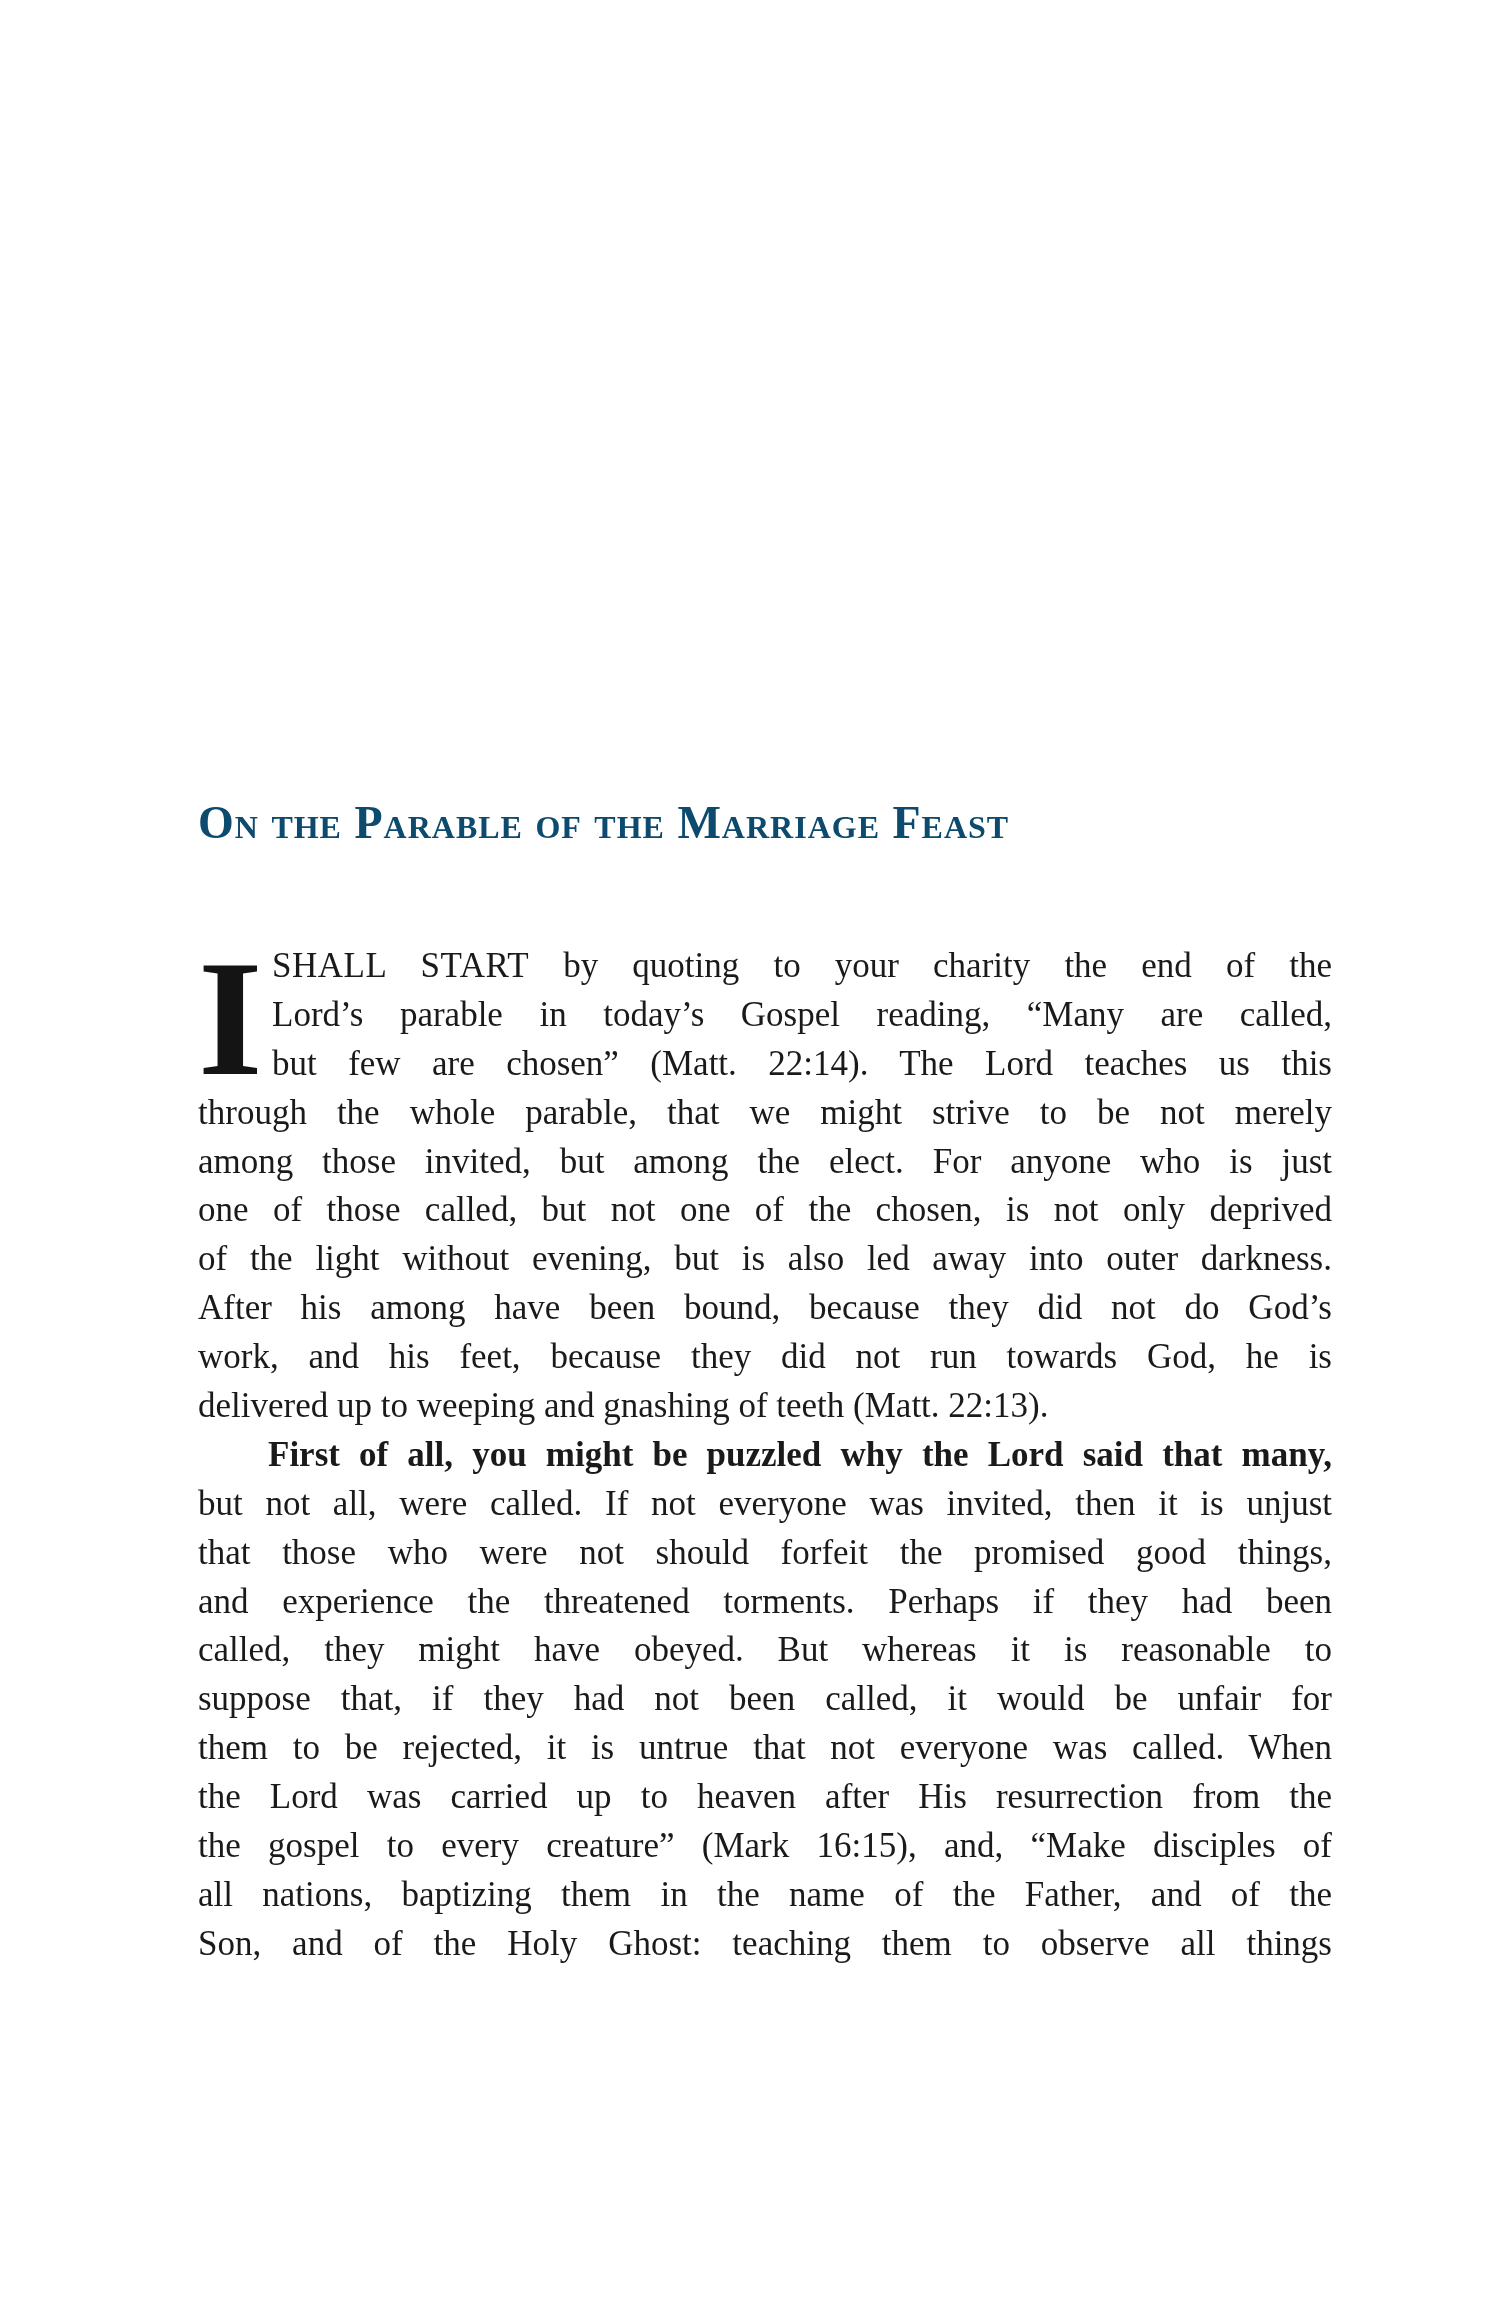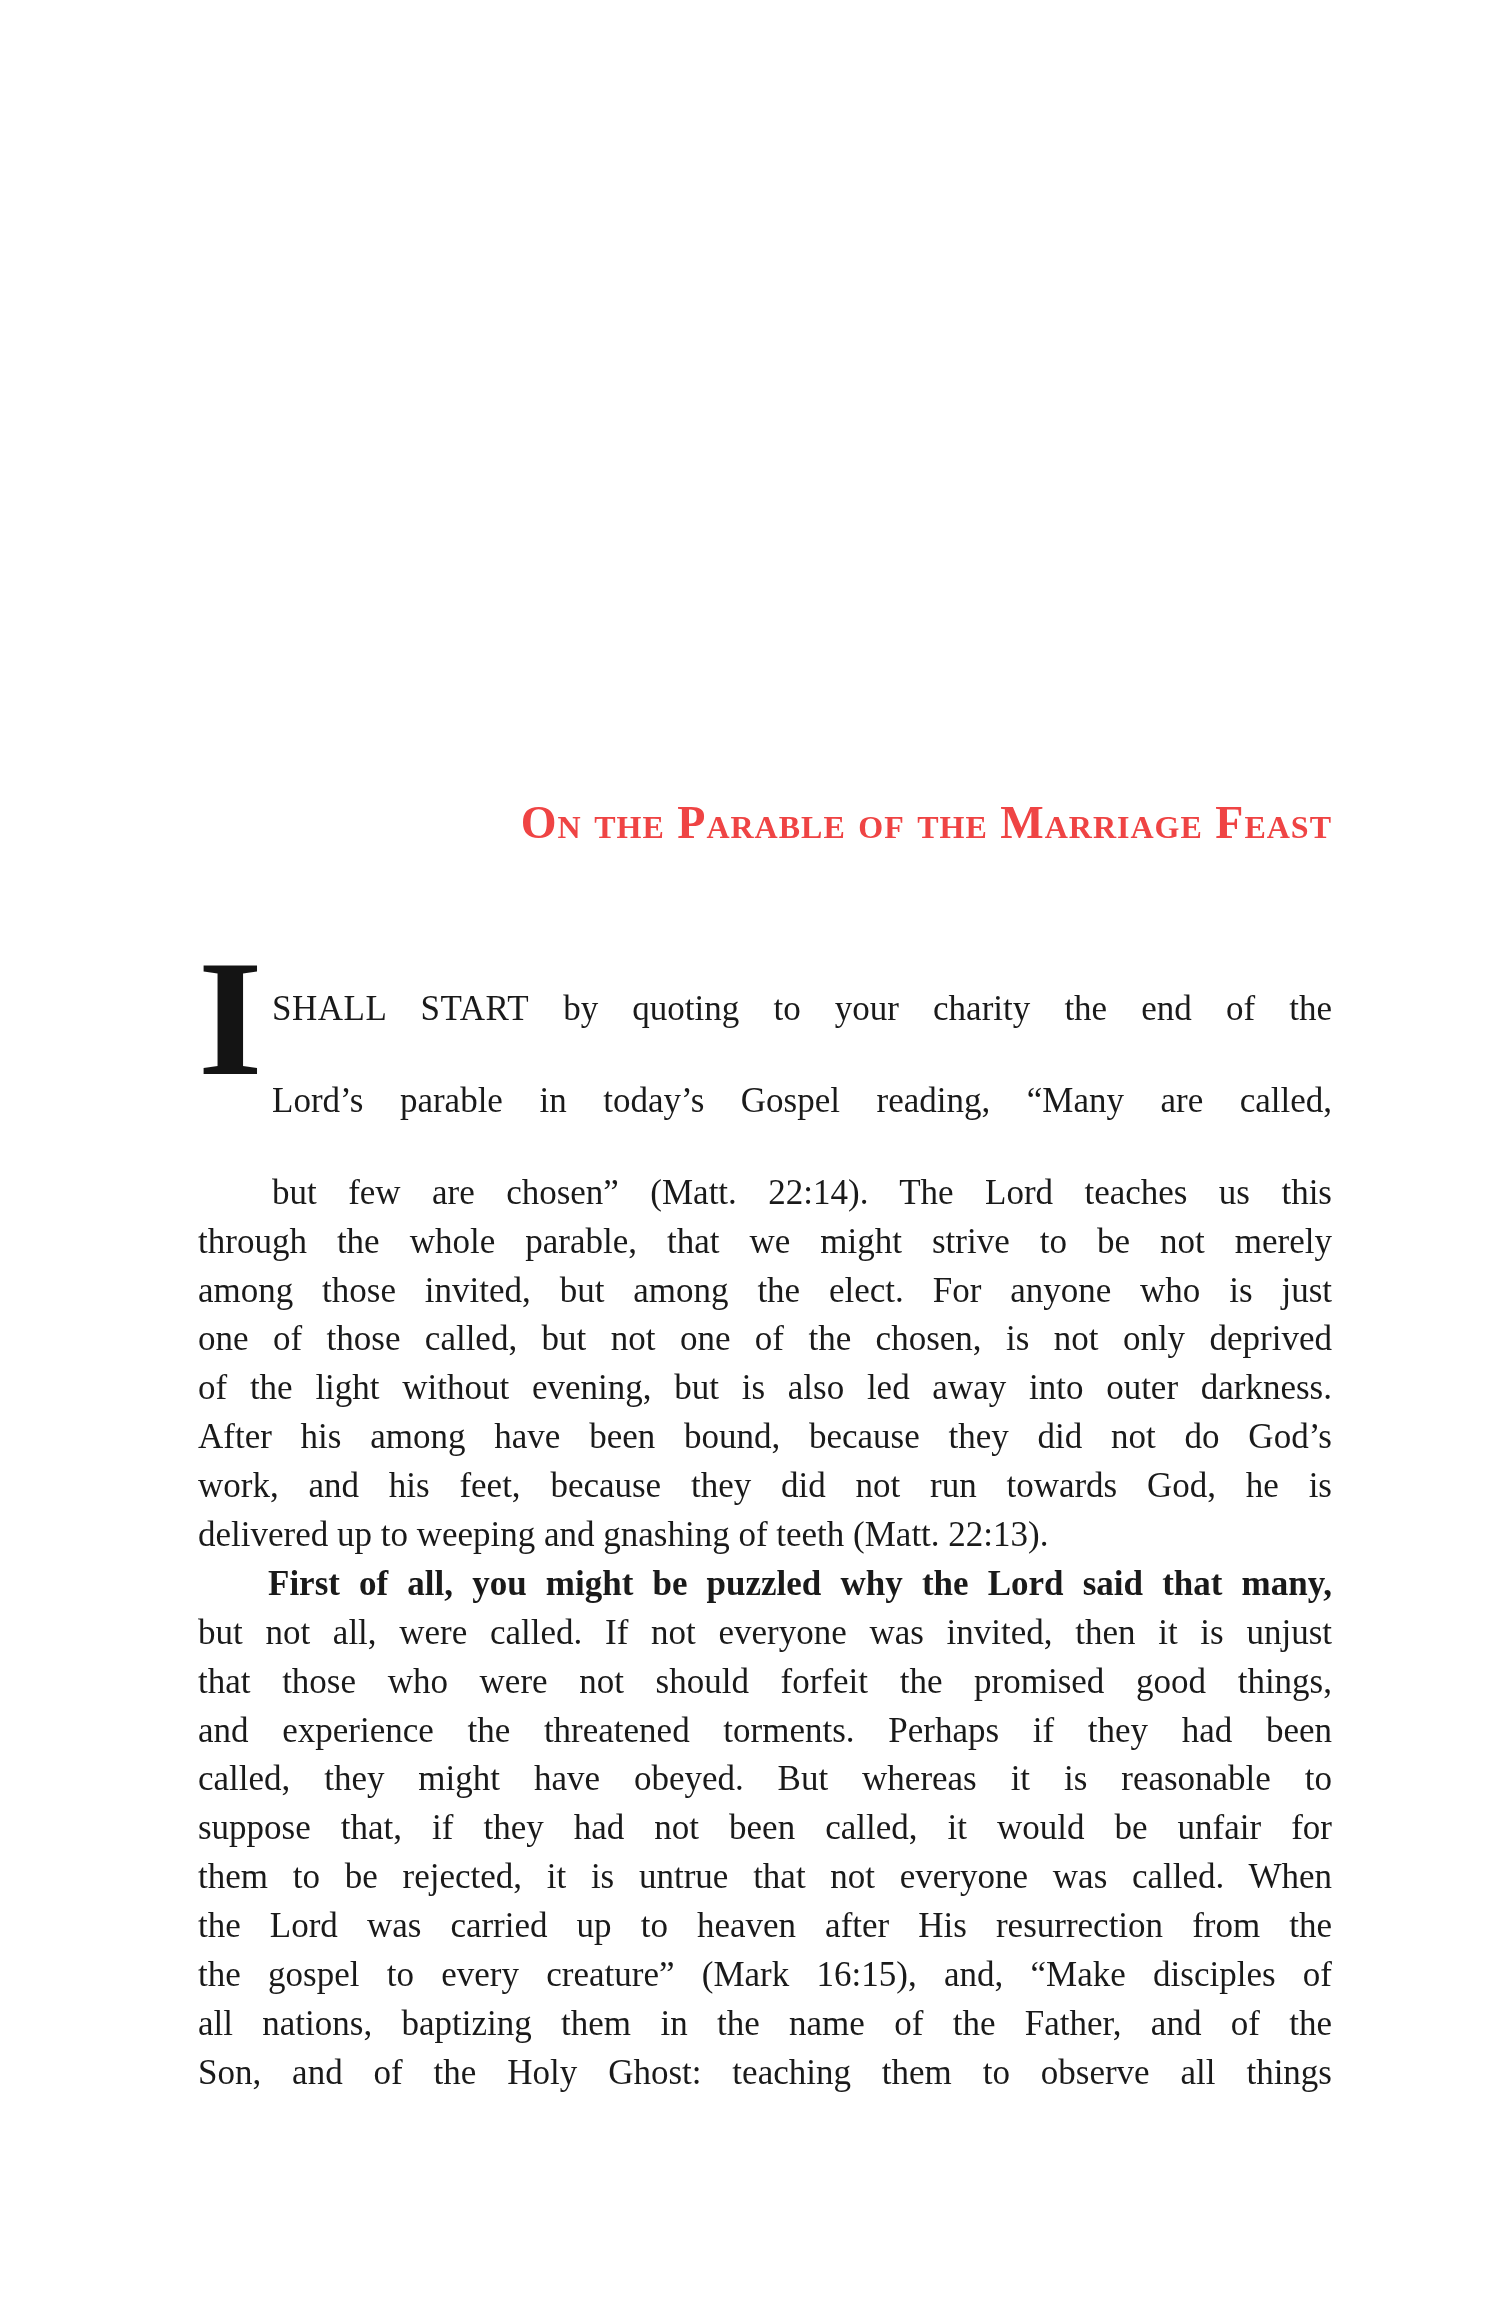--- a/index.html
+++ b/index.html
@@ -19,26 +19,26 @@
       position: absolute;
       left: 0; top: 0;
       width: 1500px; height: 2309px;
       background: #ffffff;
     }
     .chapter-title {
       position: absolute;
       left: 198px;
       width: 1134px;
       top: 762px;
-      text-align: right;
+      text-align: left;
       font-size: 46px;
       line-height: 60px;
       letter-spacing: 1px;
       font-variant: small-caps;
-      color: #ef4444;
+      color: #0c4a6e;
       white-space: nowrap;
     }
     .body-text {
       position: absolute;
       left: 198px;
       top: 942px;
       width: 1134px;
       font-size: 35px;
       line-height: 48.9px;
       color: #1a1a1a;
@@ -48,21 +48,20 @@
       white-space: nowrap;
       text-align: justify;
       text-align-last: justify;
       height: 48.9px;
     }
     .line.last {
       text-align-last: left;
     }
     .line.dropcap-line {
       padding-left: 74px;
-      margin-top: 43px;
     }
     .line.indent {
       padding-left: 70px;
       font-weight: bold;
     }
     .dropcap {
       position: absolute;
       left: 0;
       top: 6px;
       font-size: 166px;

